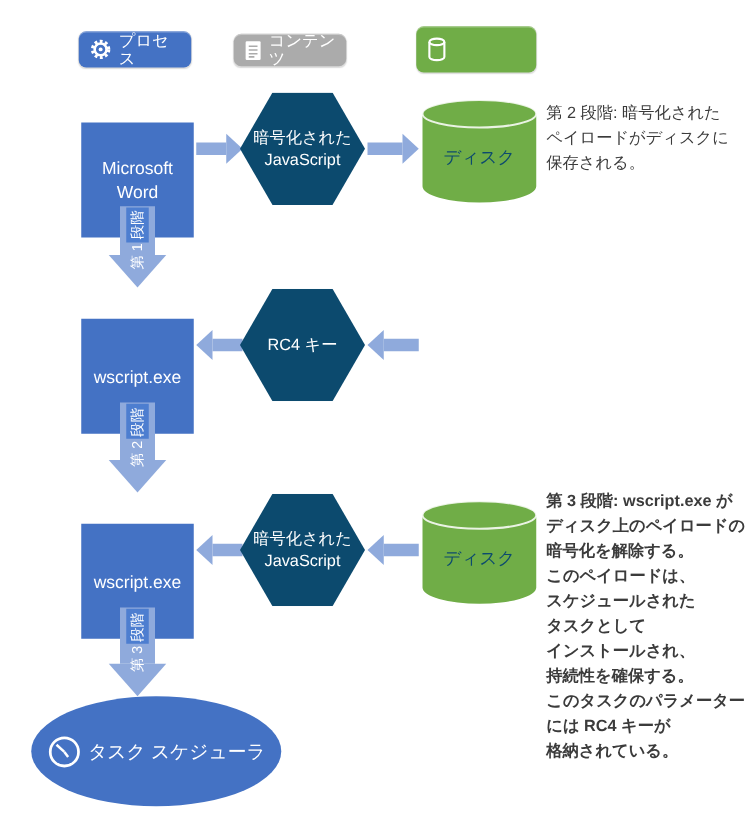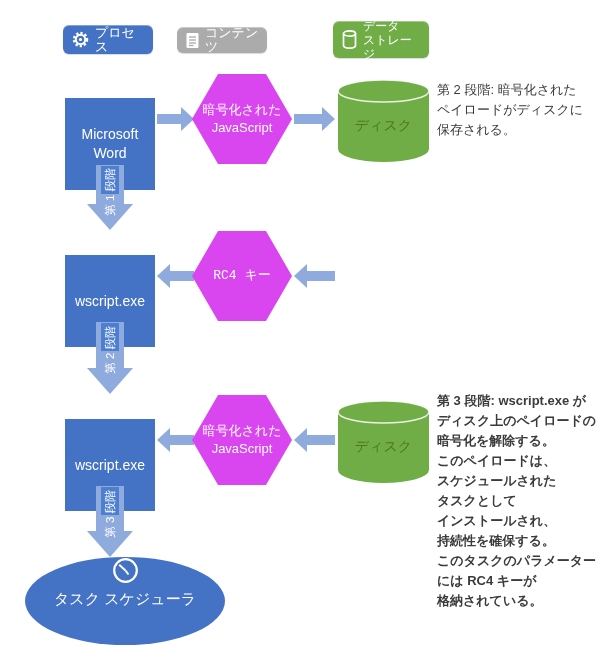--- a/index.html
+++ b/index.html
@@ -12,91 +12,88 @@
     border-radius:6px;color:#fff;padding:0 8px;box-sizing:border-box;
     box-shadow:inset 0 1px 0 rgba(255,255,255,.35), 0 1px 1px rgba(0,0,0,.15);
   }
   .pill .lbl{font-size:13px;line-height:14px;white-space:pre-line;}
   .proc-box{
     position:absolute;left:65px;width:90px;height:92px;background:#4472C4;
     color:#fff;display:flex;align-items:center;justify-content:center;text-align:center;
     font-size:14px;line-height:19px;white-space:pre-line;margin-top:25px;
   }
   .hexagon{
-    position:absolute;left:192px;width:100px;height:90px;background:#d946ef;
+    position:absolute;left:192px;width:100px;height:90px;background:#0c4a6e;
     clip-path:polygon(26% 0,74% 0,100% 50%,74% 100%,26% 100%,0 50%);
     color:#fff;display:flex;align-items:center;justify-content:center;text-align:center;
     font-size:13px;line-height:18px;white-space:pre-line;
   }
   .cyl{position:absolute;left:337px;width:93px;height:84px;}
   .cyl .cyl-label{
-    position:absolute;left:0;top:16px;width:100%;height:60px;color:#4d7c0f;
+    position:absolute;left:0;top:16px;width:100%;height:60px;color:#0c4a6e;
     display:flex;align-items:center;justify-content:center;text-align:left;
     font-size:14px;line-height:19px;white-space:pre-line;
   }
   .note{
     position:absolute;left:437px;width:162px;color:#3B3B3B;
     font-size:13px;line-height:20px;white-space:pre-line;
   }
   .h-shaft{position:absolute;height:10px;background:#8FAADC;}
   .tri-r{position:absolute;width:0;height:0;border-top:12px solid transparent;border-bottom:12px solid transparent;border-left:13px solid #8FAADC;}
   .tri-l{position:absolute;width:0;height:0;border-top:12px solid transparent;border-bottom:12px solid transparent;border-right:13px solid #8FAADC;}
   .v-shaft{position:absolute;left:96px;width:28px;background:#8FAADC;}
   .v-head{position:absolute;left:87px;width:0;height:0;border-left:23px solid transparent;border-right:23px solid transparent;border-top:26px solid #8FAADC;}
   .v-label-box{position:absolute;left:101px;width:18px;height:28px;background:#4d7ed0;}
   .v-label{
     position:absolute;left:110px;transform:translate(-50%,-50%) rotate(-90deg);
     transform-origin:center;color:#fff;font-size:11.5px;white-space:nowrap;
   }
   .terminal{
     position:absolute;left:25px;top:557px;width:200px;height:88px;background:#4472C4;
-    border-radius:50%;color:#fff;display:flex;align-items:center;justify-content:flex-start;gap:6px;
+    border-radius:50%;color:#fff;display:flex;align-items:center;justify-content:center;gap:6px;
     font-size:15px;
-    flex-direction:column;
   }
   svg{display:block;}
 </style>
 </head>
 <body>
 
 <div id="canvas">
 
   <div class="pill" style="left:63px;top:25px;width:90px;height:29px;background:#4472C4;">
     <span>
       <svg width="19" height="19" viewBox="0 0 24 24">
         <circle cx="12" cy="12" r="7.5" fill="none" stroke="#fff" stroke-width="4.6" stroke-dasharray="2.6 2.3"></circle>
         <circle cx="12" cy="12" r="6" fill="none" stroke="#fff" stroke-width="2.6"></circle>
         <circle cx="12" cy="12" r="2" fill="#fff"></circle>
       </svg>
     </span>
     <span class="lbl">プロセス</span>
   </div>
 
-  <div class="pill" style="left:177px;top:27px;width:90px;height:26px;background:#ABABAB;">
+  <div class="pill" style="left:187px;top:27px;width:90px;height:26px;background:#ABABAB;">
     <span>
       <svg width="15" height="17" viewBox="0 0 15 17">
         <rect x="1.5" y="1" width="12" height="15" rx="1" fill="#fff"></rect>
         <line x1="4" y1="5" x2="11" y2="5" stroke="#ABABAB" stroke-width="1.3"></line>
         <line x1="4" y1="8" x2="11" y2="8" stroke="#ABABAB" stroke-width="1.3"></line>
         <line x1="4" y1="11" x2="11" y2="11" stroke="#ABABAB" stroke-width="1.3"></line>
         <line x1="4" y1="13.5" x2="8.5" y2="13.5" stroke="#ABABAB" stroke-width="1.3"></line>
       </svg>
     </span>
     <span class="lbl">コンテンツ</span>
   </div>
 
   <div class="pill" style="left:333px;top:21px;width:96px;height:37px;background:#70AD47;">
     <span>
       <svg width="17" height="21" viewBox="0 0 17 21">
         <path d="M2.5 4.5 v12 a6 2.6 0 0 0 12 0 v-12" fill="none" stroke="#fff" stroke-width="1.7"></path>
         <ellipse cx="8.5" cy="4.5" rx="6" ry="2.6" fill="none" stroke="#fff" stroke-width="1.7"></ellipse>
       </svg>
     </span>
-    <span class="lbl" style="font-size:12px;">データ
-ストレージ</span>
   </div>
 
   <div class="proc-box" style="top:73px;">
     <span>Microsoft
 Word</span>
   </div>
   <div>
     <div class="h-shaft" style="left:157px;top:114px;width:24px;"></div>
     <div class="tri-r" style="left:181px;top:107px;"></div>
   </div>
@@ -126,21 +123,21 @@
     <div class="v-label" style="top:192px;">第 1 段階</div>
   </div>
 
   <div class="proc-box" style="top:230px;">
     <span>wscript.exe</span>
   </div>
   <div>
     <div class="tri-l" style="left:157px;top:264px;"></div>
     <div class="h-shaft" style="left:170px;top:271px;width:24px;"></div>
   </div>
-  <div class="hexagon" style="top:231px;font-family:Liberation Mono, monospace;">
+  <div class="hexagon" style="top:231px;">
     <span>RC4 キー</span>
   </div>
   <div>
     <div class="tri-l" style="left:294px;top:264px;"></div>
     <div class="h-shaft" style="left:307px;top:271px;width:28px;"></div>
   </div>
 
   <div>
     <div class="v-shaft" style="top:322px;height:46px;"></div>
     <div class="v-head" style="top:368px;"></div>

